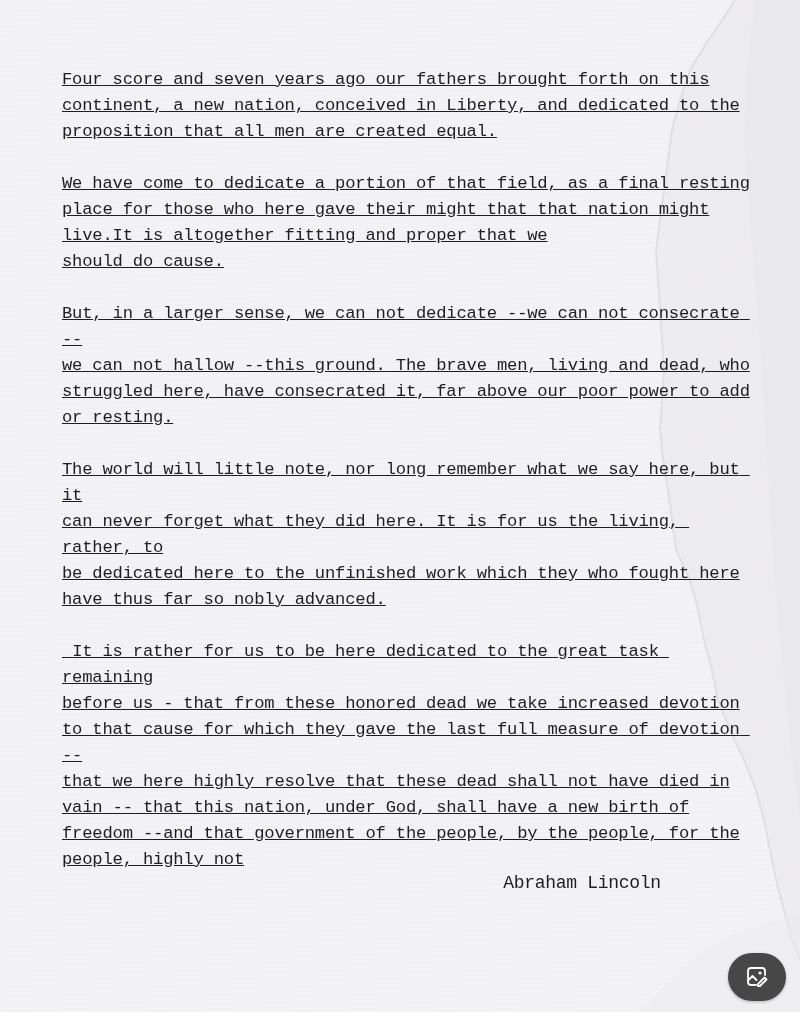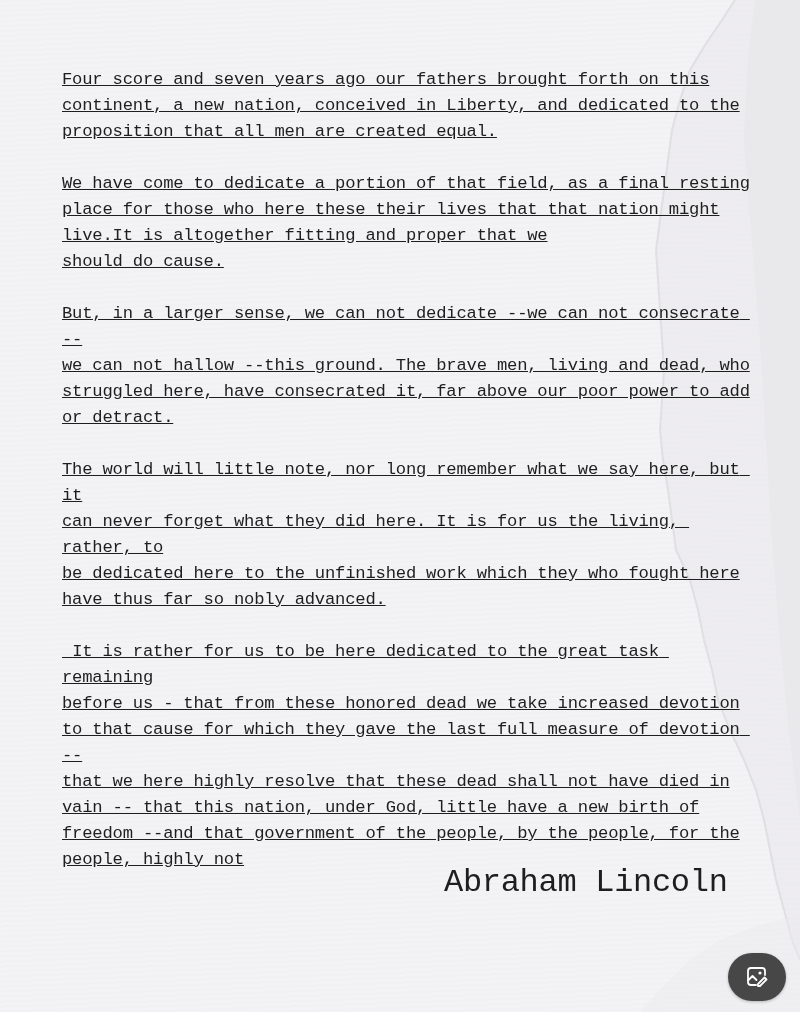--- a/index.html
+++ b/index.html
@@ -47,25 +47,25 @@
       margin: 0 0 26px 0;
       font-size: 17.2px;
       line-height: 26px;
       white-space: pre-wrap;
       letter-spacing: -0.2px;
       font-weight: 500;
       text-decoration: underline;
     }
     .signature {
       position: absolute;
-      left: 444px;
+      left: 432px;
       top: 862px;
       width: 300px;
-      text-align: left;
-      font-size: 32px;
+      text-align: center;
+      font-size: 18px;
       line-height: 42px;
       letter-spacing: -0.3px;
     }
     .signature div { white-space: nowrap; }
     .fab {
       position: absolute;
       left: 728px;
       top: 953px;
       width: 58px;
       height: 48px;
@@ -89,36 +89,36 @@
   <path d="M735,0 L722,20 L705,45 L690,70 L680,100 L672,130 L668,160 L664,190 L660,220 L656,250 L658,280 L660,310 L662,340 L664,370 L662,400 L660,430 L663,460 L668,490 L672,520 L676,550 L690,580 L698,610 L704,640 L712,670 L718,700 L730,730 L744,760 L756,790 L764,820 L770,850 L776,880 L784,910 L792,940 L800,960" fill="none" stroke="#dcdbde" stroke-width="2" opacity="0.8"></path>
   <path d="M755,0 L748,60 L744,140 L752,240 L760,340 L766,440 L772,540 L780,640 L790,740 L800,820 L800,0 Z" fill="#e6e5e8" opacity="0.5"></path>
   <path d="M640,1012 L660,990 L690,960 L720,940 L760,925 L800,915 L800,1012 Z" fill="#ebeaed" opacity="0.5"></path>
 </svg>
 
 <div class="content">
   <div class="para"><span>Four score and seven years ago our fathers brought forth on this</span>
 <span>continent, a new nation, conceived in Liberty, and dedicated to the</span>
 <span>proposition that all men are created equal.</span></div>
   <div class="para"><span>We have come to dedicate a portion of that field, as a final resting</span>
-<span>place for those who here these their lives that that nation might</span>
+<span>place for those who here gave their might that that nation might</span>
 <span>live.It is altogether fitting and proper that we</span>
 <span>should do cause.</span></div>
   <div class="para"><span>But, in a larger sense, we can not dedicate --we can not consecrate --</span>
 <span>we can not hallow --this ground. The brave men, living and dead, who</span>
 <span>struggled here, have consecrated it, far above our poor power to add</span>
-<span>or detract.</span></div>
+<span>or resting.</span></div>
   <div class="para"><span>The world will little note, nor long remember what we say here, but it</span>
 <span>can never forget what they did here. It is for us the living, rather, to</span>
 <span>be dedicated here to the unfinished work which they who fought here</span>
 <span>have thus far so nobly advanced.</span></div>
   <div class="para"><span> It is rather for us to be here dedicated to the great task remaining</span>
 <span>before us - that from these honored dead we take increased devotion</span>
 <span>to that cause for which they gave the last full measure of devotion --</span>
 <span>that we here highly resolve that these dead shall not have died in</span>
-<span>vain -- that this nation, under God, little have a new birth of</span>
+<span>vain -- that this nation, under God, shall have a new birth of</span>
 <span>freedom --and that government of the people, by the people, for the</span>
 <span>people, highly not</span></div>
 </div>
 
 <div class="signature">
   <div>Abraham Lincoln</div>
 </div>
 
 <div class="fab">
   <svg width="24" height="24" viewBox="0 0 24 24" fill="none" stroke="#ffffff" stroke-width="1.8" stroke-linecap="round" stroke-linejoin="round" xmlns="http://www.w3.org/2000/svg">

